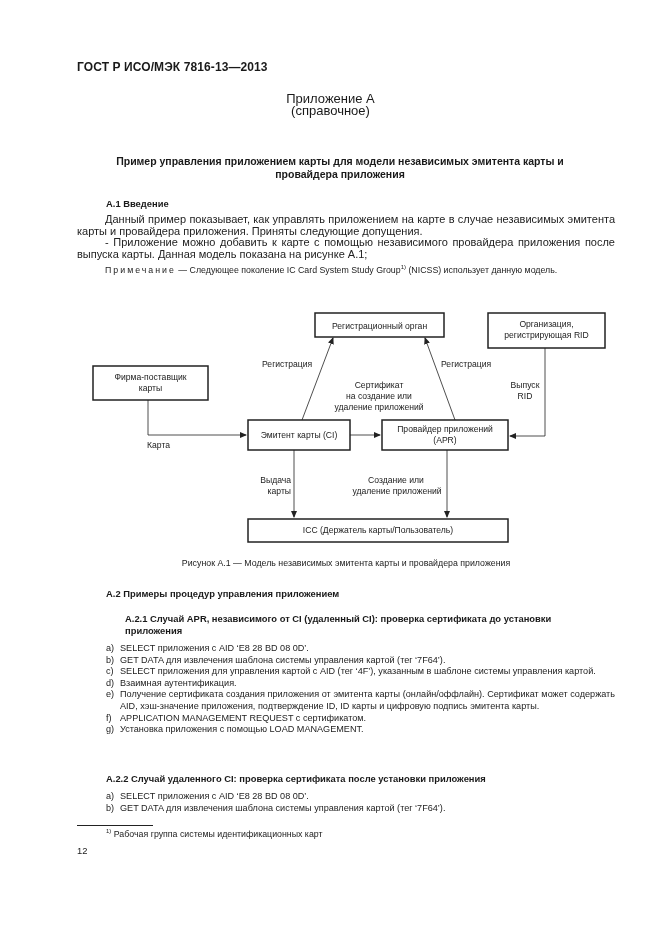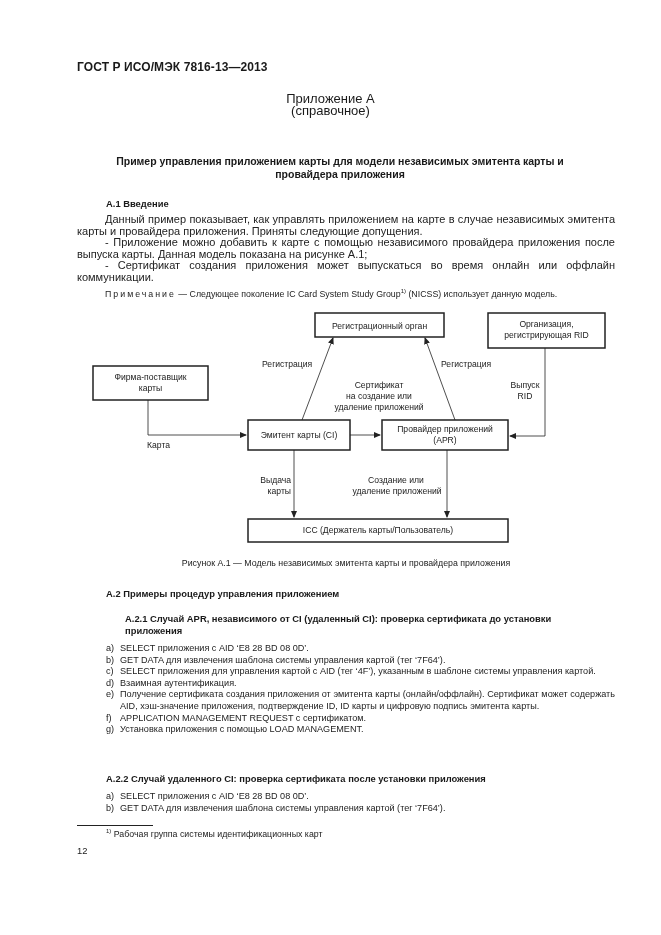--- a/index.html
+++ b/index.html
@@ -31,21 +31,20 @@
 <div class="abs doc-title">
   <div>Пример управления приложением карты для модели независимых эмитента карты и</div>
   <div>провайдера приложения</div>
 </div>
 
 <div class="abs h" style="left:106px; top:198px;">А.1 Введение</div>
 
 <div class="abs" style="left:77px; top:214px; width:538px;">
   <div class="p indent">Данный пример показывает, как управлять приложением на карте в случае независимых эмитента карты и провайдера приложения. Приняты следующие допущения.</div>
   <div class="p indent">- Приложение можно добавить к карте с помощью независимого провайдера приложения после выпуска карты. Данная модель показана на рисунке А.1;</div>
-  <div class="p indent">- Сертификат создания приложения может выпускаться во время онлайн или оффлайн коммуникации.</div>
   <div class="p indent" style="margin-top:5px; font-size:8.8px;"><span class="spaced">Примечание</span><span> — Следующее поколение IC Card System Study Group</span><sup>1)</sup><span> (NICSS) использует данную модель.</span></div>
 </div>
 
 <svg class="abs" style="left:0; top:0;" width="661" height="560">
   <defs>
     <marker id="arr" markerWidth="7" markerHeight="6" refX="6" refY="3" orient="auto" markerUnits="userSpaceOnUse">
       <path d="M0,0 L7,3 L0,6 Z" fill="#222"></path>
     </marker>
   </defs>
 

